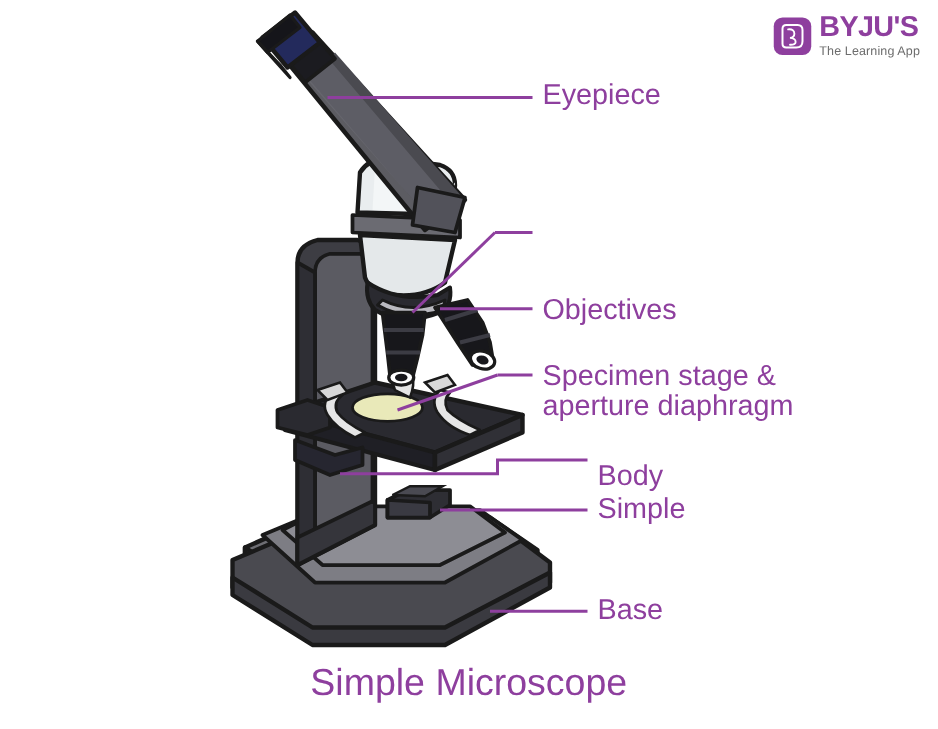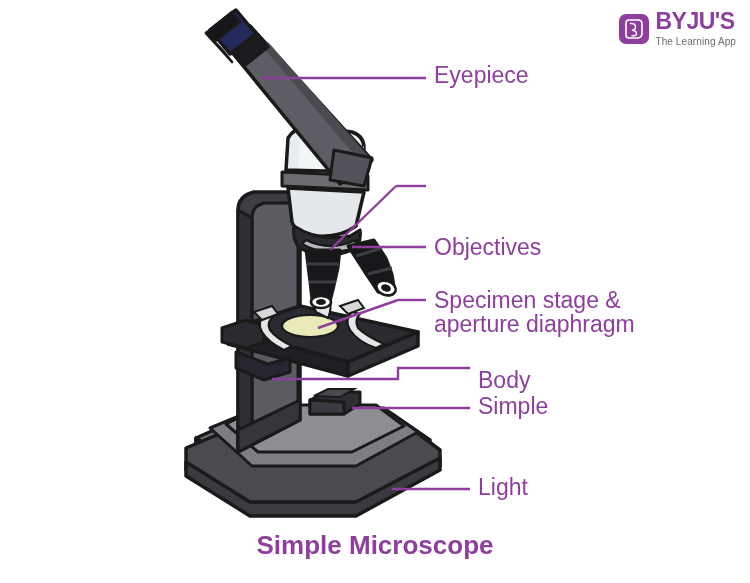--- a/index.html
+++ b/index.html
@@ -66,22 +66,22 @@
   .label.two-line { white-space: normal; }
 
   
   #caption {
     position: absolute;
     left: 0;
     right: 0;
     top: 530px;
     text-align: center;
     color: #8e3f9e;
-    font-size: 26px;
-    font-weight: bold;
+    font-size: 30px;
+    font-weight: normal;
   }
 
   
   #art {
     position: absolute;
     left: 0;
     top: 0;
   }
 </style>
 </head>
@@ -230,17 +230,17 @@
     <div>Specimen stage &amp;</div>
     <div>aperture diaphragm</div>
   </div>
 
   <div class="label" style="left:434px; top:235px;">Objectives</div>
 
   <div class="label" style="left:478px; top:356px;margin-top:12px;">Body</div>
 
   <div class="label" style="left:478px; top:394px;">Simple</div>
 
-  <div class="label" style="left:478px; top:475px;">Light</div>
+  <div class="label" style="left:478px; top:475px;">Base</div>
 
   <div id="caption">Simple Microscope</div>
 
 </div>
 
 </body></html>

